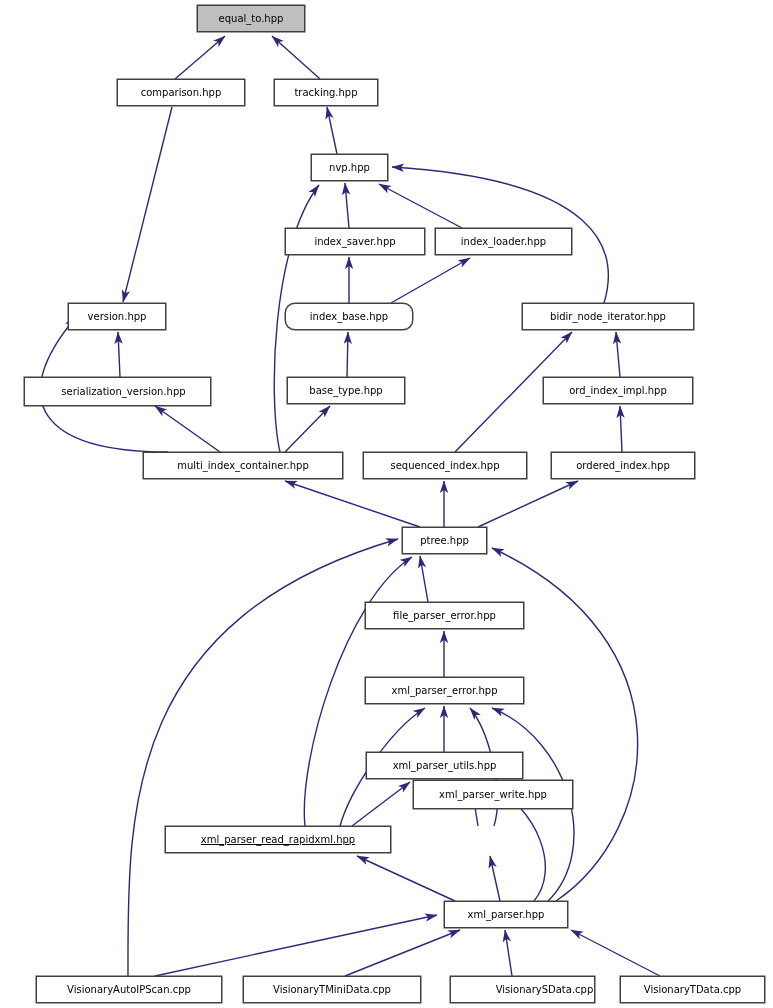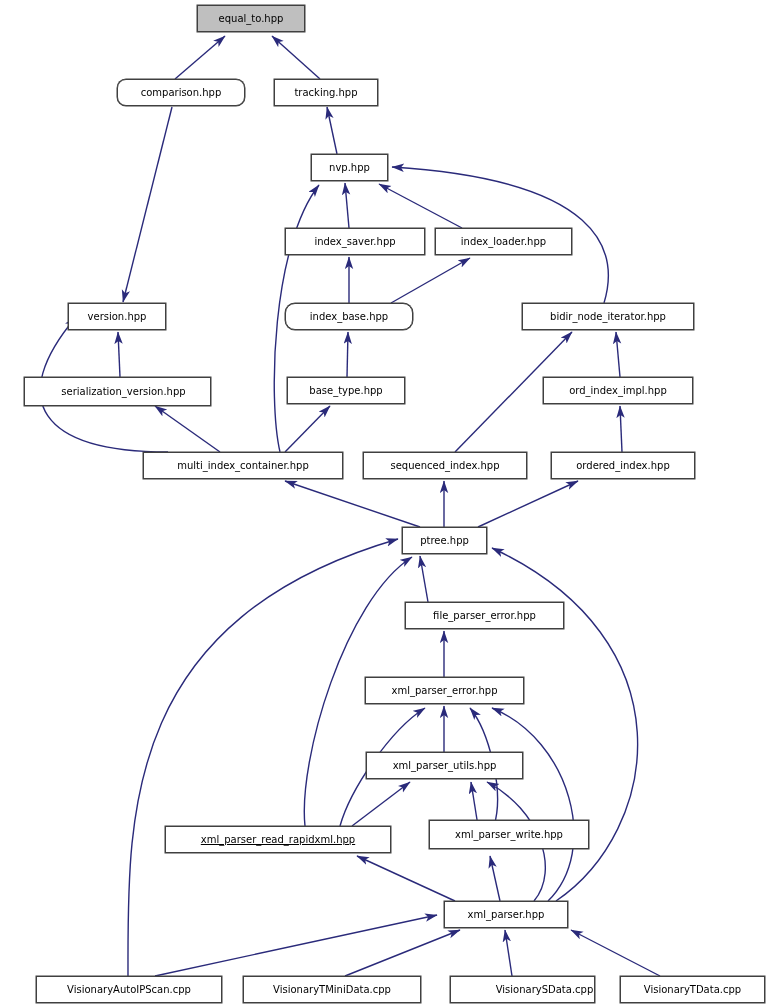--- a/index.html
+++ b/index.html
@@ -62,21 +62,21 @@
         <path d="M128,976 C128,820 120,620 398,539" fill="none" stroke="#2a2a7a" stroke-width="1.4" marker-end="url(#arrow)"></path>
         <path d="M345,976 L460,930" fill="none" stroke="#2a2a7a" stroke-width="1.4" marker-end="url(#arrow)"></path>
         <path d="M512,976 L505,930" fill="none" stroke="#2a2a7a" stroke-width="1.4" marker-end="url(#arrow)"></path>
         <path d="M660,976 L571,930" fill="none" stroke="#2a2a7a" stroke-width="1.4" marker-end="url(#arrow)"></path>
       </g>
   </svg>
   <div id="node-layer">
       <div class="node root" style="left: 197px; top: 5px; width: 108px; height: 27px;">
         <span class="lbl">equal_to.hpp</span>
       </div>
-      <div class="node thick" style="left: 117px; top: 79px; width: 128px; height: 27px; border-radius: 9px;">
+      <div class="node thick" style="left: 117px; top: 79px; width: 128px; height: 27px;">
         <span class="lbl">comparison.hpp</span>
       </div>
       <div class="node thick" style="left: 274px; top: 79px; width: 104px; height: 27px;">
         <span class="lbl">tracking.hpp</span>
       </div>
       <div class="node thick" style="left: 311px; top: 154px; width: 77px; height: 27px;">
         <span class="lbl">nvp.hpp</span>
       </div>
       <div class="node thick" style="left: 285px; top: 228px; width: 140px; height: 27px;">
         <span class="lbl">index_saver.hpp</span>
@@ -107,33 +107,33 @@
       </div>
       <div class="node thick" style="left: 363px; top: 452px; width: 164px; height: 27px;">
         <span class="lbl">sequenced_index.hpp</span>
       </div>
       <div class="node thick" style="left: 551px; top: 452px; width: 144px; height: 27px;">
         <span class="lbl">ordered_index.hpp</span>
       </div>
       <div class="node thick" style="left: 402px; top: 527px; width: 85px; height: 27px;">
         <span class="lbl">ptree.hpp</span>
       </div>
-      <div class="node thick" style="left: 365px; top: 602px; width: 159px; height: 27px; margin-left: 40px;">
+      <div class="node thick" style="left: 365px; top: 602px; width: 159px; height: 27px;">
         <span class="lbl">file_parser_error.hpp</span>
       </div>
       <div class="node thick" style="left: 365px; top: 677px; width: 159px; height: 27px;">
         <span class="lbl">xml_parser_error.hpp</span>
       </div>
       <div class="node thick" style="left: 366px; top: 752px; width: 157px; height: 27px;">
         <span class="lbl">xml_parser_utils.hpp</span>
       </div>
       <div class="node thick" style="left: 165px; top: 826px; width: 226px; height: 27px; text-decoration: underline;">
         <span class="lbl">xml_parser_read_rapidxml.hpp</span>
       </div>
-      <div class="node thick" style="left: 413px; top: 820px; width: 160px; height: 29px; margin-left: 16px;">
+      <div class="node thick" style="left: 413px; top: 780px; width: 160px; height: 29px;">
         <span class="lbl">xml_parser_write.hpp</span>
       </div>
       <div class="node thick" style="left: 444px; top: 901px; width: 124px; height: 27px;">
         <span class="lbl">xml_parser.hpp</span>
       </div>
       <div class="node thick" style="left: 36px; top: 976px; width: 186px; height: 27px;">
         <span class="lbl">VisionaryAutoIPScan.cpp</span>
       </div>
       <div class="node thick" style="left: 243px; top: 976px; width: 178px; height: 27px;">
         <span class="lbl">VisionaryTMiniData.cpp</span>

